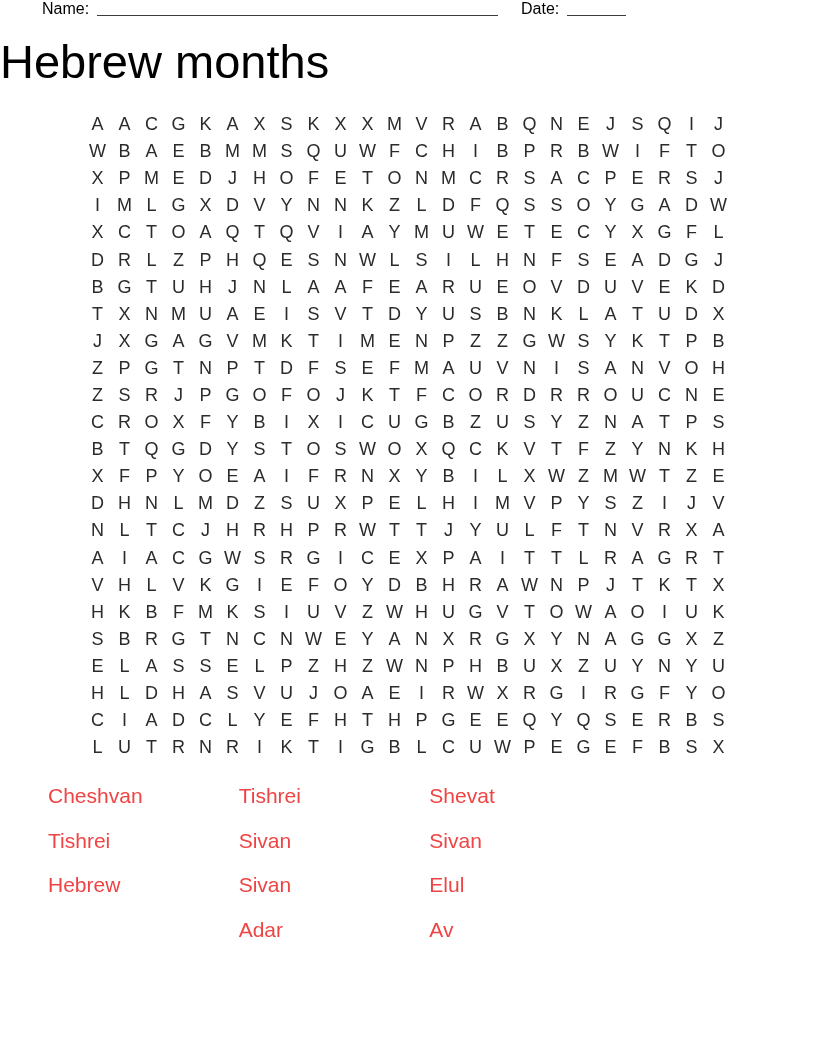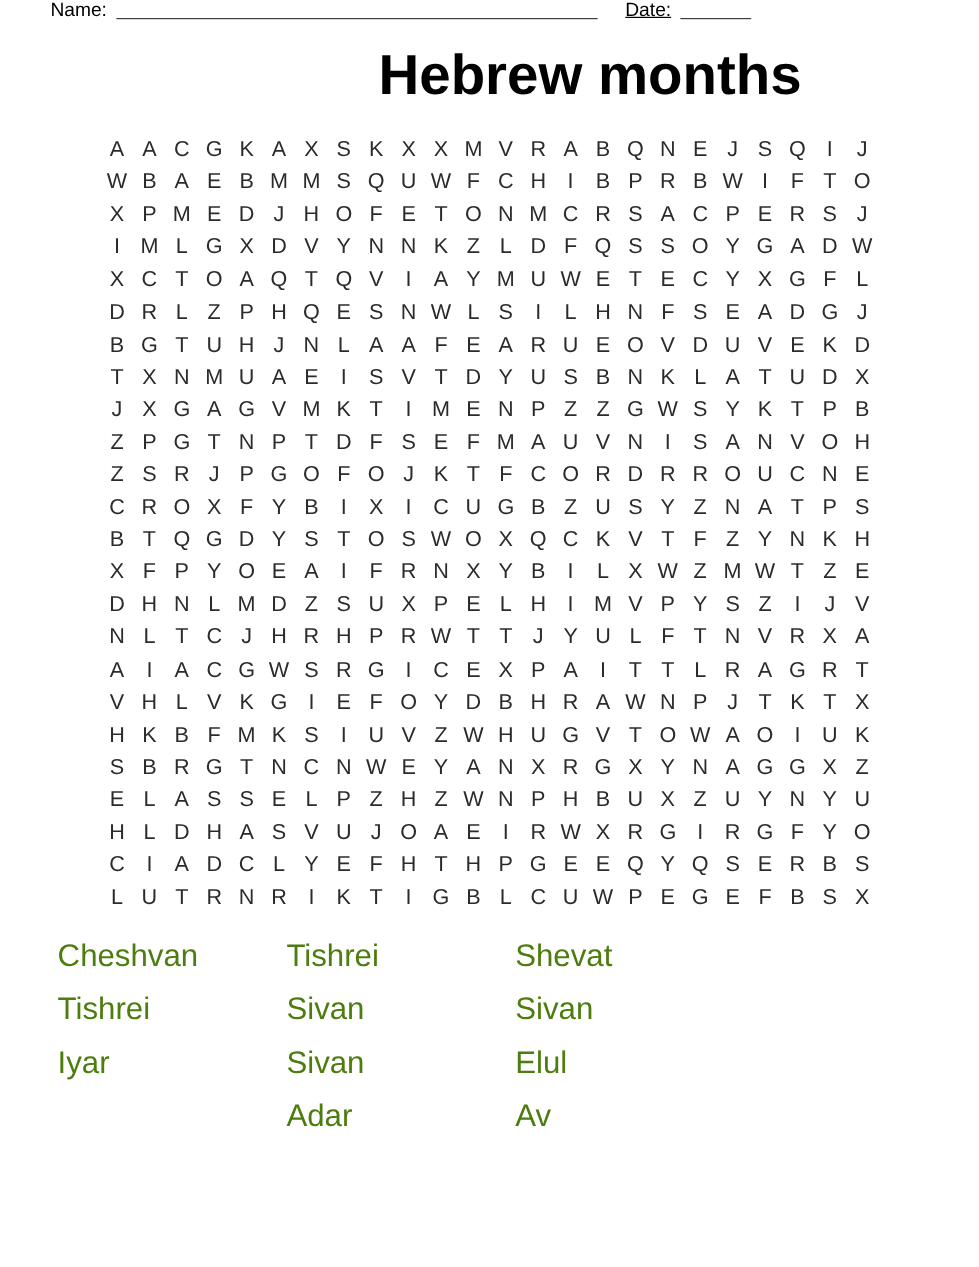--- a/index.html
+++ b/index.html
@@ -23,30 +23,30 @@
   }
   .fill-line {
     border-bottom: 1px solid #3c3c3c;
     height: 14px;
     align-self: flex-end;
     margin-bottom: 2px;
   }
   .name-label { white-space: nowrap; }
   .name-line { width: 492px; margin-left: 8px; }
   .header-spacer { width: 28px; }
-  .date-label { white-space: nowrap; text-decoration: underline; }
+  .date-label { white-space: nowrap; }
   .date-line { width: 72px; margin-left: 8px; }
 
   
   .title {
     position: absolute;
     top: 34px; left: 0; right: 0;
-    text-align: right;
+    text-align: left;
     font-size: 47px;
-    font-weight: 700;
+    font-weight: 400;
     letter-spacing: 0px;
     color: #000000;
   }
 
   
   .grid {
     position: absolute;
     top: 111px;
     left: 84px;
     display: grid;
@@ -68,22 +68,22 @@
     top: 774px;
     left: 48px;
     right: 48px;
     display: flex;
   }
   .word-col { width: 240px; }
   .word {
     height: 44.5px;
     display: flex;
     align-items: center;
-    font-size: 26px;
-    color: #4d7c0f;
+    font-size: 21px;
+    color: #ef4444;
   }
 </style>
 </head>
 <body>
 
 <div class="page">
 
   <div class="header-row">
     <span class="name-label">Name:</span>
     <span class="fill-line name-line"></span>
@@ -670,21 +670,21 @@
       <div class="cell">F</div>
       <div class="cell">B</div>
       <div class="cell">S</div>
       <div class="cell">X</div>
     </div>
 
   <div class="word-list">
       <div class="word-col">
         <div class="word">Cheshvan</div>
         <div class="word">Tishrei</div>
-        <div class="word">Iyar</div>
+        <div class="word">Hebrew</div>
       </div>
       <div class="word-col">
         <div class="word">Tishrei</div>
         <div class="word">Sivan</div>
         <div class="word">Sivan</div>
         <div class="word">Adar</div>
       </div>
       <div class="word-col">
         <div class="word">Shevat</div>
         <div class="word">Sivan</div>

